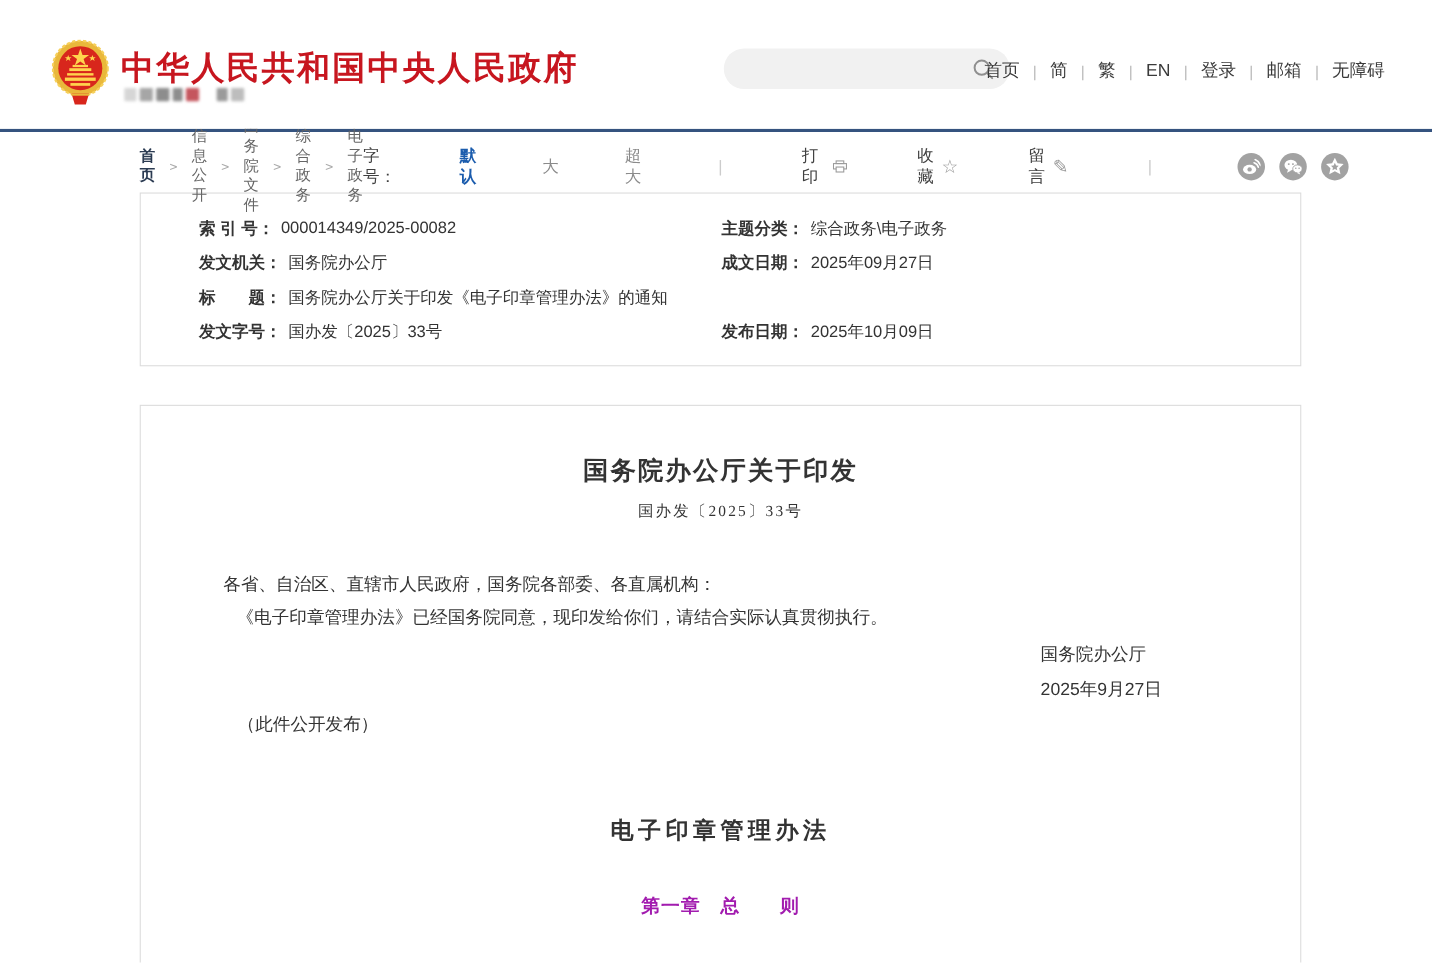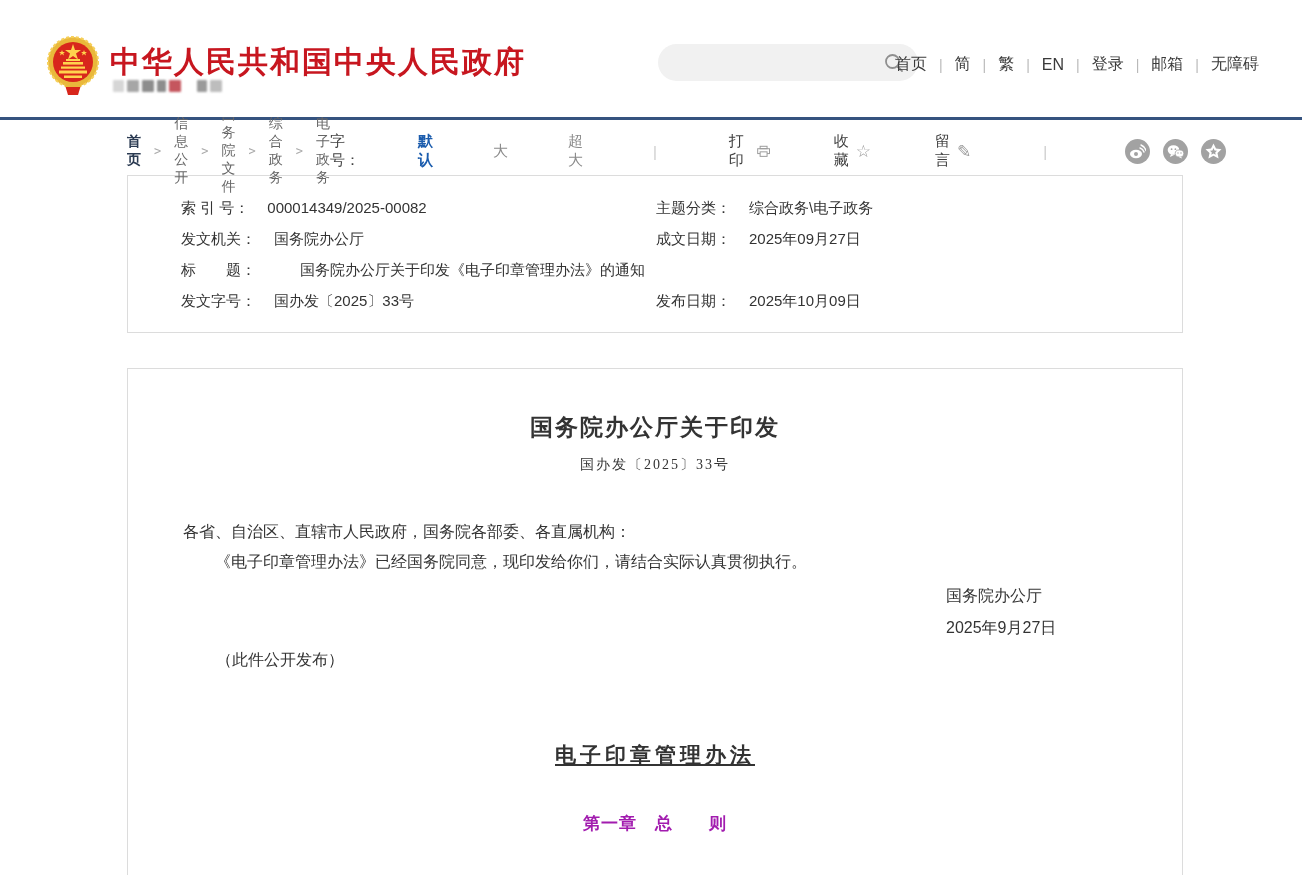--- a/index.html
+++ b/index.html
@@ -46,36 +46,36 @@
   .tools .act .glyph { color:#9a9a9a; font-size:17px; margin-left:7px; line-height:1; }
   .share { display:flex; align-items:center; gap:13px; margin-left:14px; }
   .share .circ { width:25px; height:25px; border-radius:50%; background:#a2a2a2;
     display:flex; align-items:center; justify-content:center; }
 
   
   .meta-box { border:1px solid #dcdcdc; margin-top:13px; padding:17px 0 15px 0; background:#fff; }
   .meta-row { display:flex; min-height:31px; align-items:center; }
   .meta-cell-l { width:528px; padding-left:53px; display:flex; }
   .meta-cell-r { flex:1; padding-left:0; display:flex; }
-  .meta-label { font-weight:normal; color:#333; font-size:15px; white-space:pre; }
-  .meta-value { color:#333; font-size:15px; margin-left:18px; }
+  .meta-label { font-weight:bold; color:#333; font-size:15px; white-space:pre; }
+  .meta-value { color:#333; font-size:15px; margin-left:6px; }
 
   
   .doc-box { border:1px solid #dcdcdc; margin-top:35px; height:760px; background:#fff;
     padding:42px 55px 0 55px; font-size:16px; }
   .doc-serif { font-family:"Liberation Serif","DejaVu Serif",serif; }
   .doc-title { text-align:center; font-weight:bold; font-size:23px; letter-spacing:2px;
     line-height:33px; color:#333; }
   .doc-number { text-align:center; font-size:14px; letter-spacing:2px; margin-top:12px; color:#333; }
-  .doc-salutation { margin-top:43px; line-height:30px; }
+  .doc-salutation { margin-top:43px; line-height:30px;margin-left:20px; }
   .doc-para { text-indent:2em; line-height:30px; }
   .doc-sign { margin-top:3px; margin-left:763px; line-height:32px; }
   .doc-note { margin-top:1px; margin-left:33px; line-height:30px; }
   .reg-title { text-align:center; font-weight:bold; font-size:21px; letter-spacing:4px;
-    margin-top:66px; color:#333;text-decoration:underline; }
+    margin-top:66px; color:#333; }
   .chapter { text-align:center; font-weight:bold; font-size:17px; letter-spacing:1px;
     margin-top:43px; color:#a21caf; }
 </style>
 </head>
 <body>
 
 <div class="header">
   <div class="logo-wrap">
     <svg width="52" height="60" viewBox="0 0 52 60">
       <circle cx="26" cy="26" r="25" fill="#e9b83b"></circle>
@@ -221,21 +221,21 @@
       <div class="meta-cell-l">
         <span class="meta-label">发文机关：</span>
         <span class="meta-value">国务院办公厅</span>
       </div>
       <div class="meta-cell-r">
         <span class="meta-label">成文日期：</span>
         <span class="meta-value">2025年09月27日</span>
       </div>
     </div>
     <div class="meta-row">
-      <div class="meta-cell-l" style="width:100%;gap:26px;">
+      <div class="meta-cell-l" style="width:100%;">
         <span class="meta-label">标　　题：</span>
         <span class="meta-value">国务院办公厅关于印发《电子印章管理办法》的通知</span>
       </div>
     </div>
     <div class="meta-row">
       <div class="meta-cell-l">
         <span class="meta-label">发文字号：</span>
         <span class="meta-value">国办发〔2025〕33号</span>
       </div>
       <div class="meta-cell-r">

